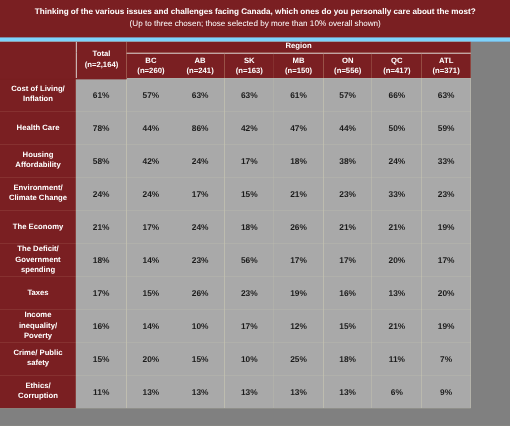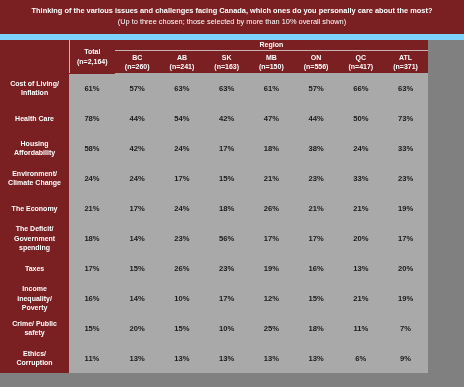--- a/index.html
+++ b/index.html
@@ -22,21 +22,21 @@
 
   
   #title-banner {
     background: #7a1f22;
     color: #ffffff;
     text-align: center;
     padding: 6px 10px 7px 10px;
     font-size: 7.4px;
     font-weight: bold;
     line-height: 1.45;
-    border-bottom: 6px solid #7dd3fc;
+    border-bottom: 4px solid #7dd3fc;
   }
   #title-banner .line2 { font-weight: normal; }
 
   
   table.survey {
     border-collapse: collapse;
     table-layout: fixed;
     width: 428px;
     background: #fef9c3;
   }
@@ -179,26 +179,26 @@
           <td class="dc">57%</td>
           <td class="dc">66%</td>
           <td class="dc last">63%</td>
         </tr>
         <tr>
           <td class="rl" style="height: 30px;">
             <div>Health Care</div>
           </td>
           <td class="dc">78%</td>
           <td class="dc">44%</td>
-          <td class="dc">54%</td>
+          <td class="dc">86%</td>
           <td class="dc">42%</td>
           <td class="dc">47%</td>
           <td class="dc">44%</td>
           <td class="dc">50%</td>
-          <td class="dc last">73%</td>
+          <td class="dc last">59%</td>
         </tr>
         <tr>
           <td class="rl" style="height: 30px;">
             <div>Housing</div>
             <div>Affordability</div>
           </td>
           <td class="dc">58%</td>
           <td class="dc">42%</td>
           <td class="dc">24%</td>
           <td class="dc">17%</td>

